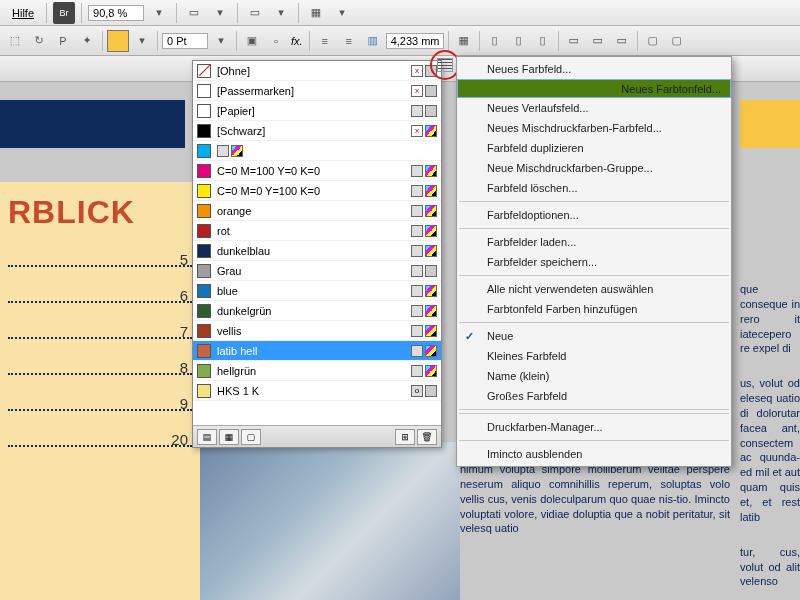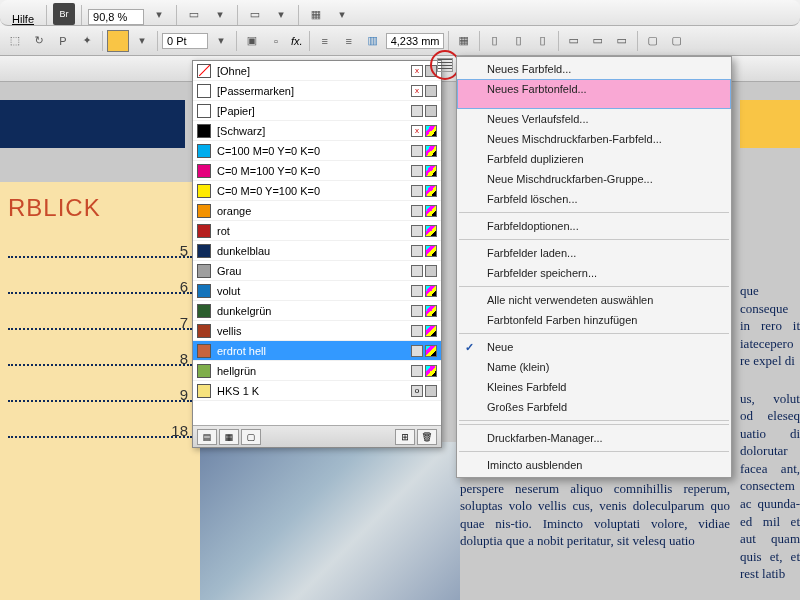--- a/index.html
+++ b/index.html
@@ -1,36 +1,36 @@
 <!DOCTYPE html>
 <html><head>
 <meta charset="utf-8">
 <style>
 * { margin:0; padding:0; box-sizing:border-box; font-family:"Segoe UI",Tahoma,sans-serif; }
 body { background:#f0f0f0; width:800px; height:600px; overflow:hidden; position:relative; font-size:11px; }
-.toolbar1 { height:26px; background:linear-gradient(#f7f7f7,#e4e4e4); border-bottom:1px solid #b0b0b0; display:flex; align-items:flex-end; padding:0 6px; gap:4px;border-radius:8px; }
+.toolbar1 { height:26px; background:linear-gradient(#f7f7f7,#e4e4e4); border-bottom:1px solid #b0b0b0; display:flex; align-items:center; padding:0 6px; gap:4px; }
 .toolbar2 { height:30px; background:linear-gradient(#f2f2f2,#dcdcdc); border-bottom:1px solid #aaa; display:flex; align-items:center; padding:0 4px; gap:2px; }
 .tbtn { width:22px; height:22px; border:1px solid transparent; display:flex; align-items:center; justify-content:center; color:#555; border-radius:2px; cursor:pointer; }
 .sep { width:1px; height:20px; background:#bbb; margin:0 2px; }
 .zoom { border:1px solid #aaa; padding:1px 4px; background:#fff; font-size:11px; width:56px; }
 .colorbox { width:22px; height:22px; border:1px solid #777; }
 .ptinput { border:1px solid #aaa; background:#fff; padding:1px 4px; width:46px; font-size:11px; }
 .mminput { border:1px solid #aaa; background:#fff; padding:1px 4px; width:58px; font-size:11px; }
 .row3 { height:26px; background:linear-gradient(#f2f2f2,#dcdcdc); border-bottom:1px solid #aaa; display:flex; align-items:center; padding-left:200px; gap:4px; }
 .tinybox { width:14px; height:14px; border:1px solid #777; }
 .farbton-in { border:1px solid #aaa; background:#fff; width:38px; padding:1px 3px; font-size:11px; }
 .canvas { position:absolute; top:82px; left:0; right:0; bottom:0; background:#c9c9c9; }
 .bluebar { position:absolute; top:18px; left:0; width:185px; height:48px; background:#0e2a5a; }
 .yellowbar { position:absolute; top:18px; right:0; width:60px; height:48px; background:#f9c545; }
 .yellowpage { position:absolute; top:100px; left:0; width:200px; bottom:0; background:#f9e2a8; padding:12px 8px; }
-.rblick { color:#c84a2a; font-size:24px; letter-spacing:1px; font-weight:400; }
+.rblick { color:#c84a2a; font-size:32px; letter-spacing:1px; font-weight:700; }
 .dot { border-bottom:2px dotted #0e2a5a; margin-top:34px; position:relative; }
 .dot span { position:absolute; right:4px; top:-14px; color:#333; font-size:15px; }
 .rightcol { position:absolute; right:0; top:200px; width:60px; bottom:0; }
-.bodytxt { color:#0a2255; font-size:13px; line-height:1.35; text-align:justify;font-family:Liberation Serif, serif; }
+.bodytxt { color:#0a2255; font-size:11px; line-height:1.35; text-align:justify; }
 .photoish { position:absolute; left:200px; top:360px; width:260px; height:160px; background:linear-gradient(135deg,#4a6a9a,#93b4cc 40%,#d9e4ea 60%,#7a93b5); opacity:0.7; }
 .bodyblock { position:absolute; left:460px; top:380px; width:270px; }
 
 .panel { position:absolute; left:192px; top:60px; width:250px; height:388px; background:#b91c1c; border:1px solid #8a8a8a; box-shadow:2px 2px 6px rgba(0,0,0,0.3); display:flex; flex-direction:column; }
 .panel-body { flex:1; overflow:auto; background:#fff; }
 .swrow { height:20px; display:flex; align-items:center; padding:0 4px; gap:6px; border-bottom:1px solid #f0f0f0; cursor:pointer; }
 .swrow.sel { background:#3399ff; color:#fff; }
 .sw { width:14px; height:14px; border:1px solid #555; flex-shrink:0; }
 .swname { flex:1; font-size:11px; white-space:nowrap; overflow:hidden; }
 .swicons { display:flex; gap:2px; }
@@ -39,21 +39,21 @@
 .none-sw::after { content:""; position:absolute; left:-1px; top:5px; width:15px; height:1px; background:red; transform:rotate(-45deg); }
 .reg-sw { background:linear-gradient(45deg,#000 25%,transparent 25%),linear-gradient(-45deg,#000 25%,transparent 25%); background-size:4px 4px; }
 .panel-foot { height:22px; background:linear-gradient(#e8e8e8,#d4d4d4); border-top:1px solid #aaa; display:flex; align-items:center; justify-content:flex-end; gap:2px; padding:0 4px; }
 .fbtn { width:20px; height:16px; border:1px solid #999; background:#f4f4f4; font-size:9px; display:flex; align-items:center; justify-content:center; cursor:pointer; }
 
 .circle { position:absolute; left:430px; top:50px; width:30px; height:30px; border:2px solid #d02020; border-radius:50%; pointer-events:none; z-index:50; }
 .menubtn { position:absolute; left:437px; top:58px; width:16px; height:14px; background:repeating-linear-gradient(#555,#555 1px, transparent 1px, transparent 3px); border:1px solid #999; cursor:pointer; z-index:40; }
 
 .flyout { position:absolute; left:456px; top:56px; width:276px; background:#f4f4f4; border:1px solid #9a9a9a; box-shadow:3px 3px 8px rgba(0,0,0,0.35); z-index:60; padding:2px 0; }
 .mi { padding:4px 10px 4px 30px; font-size:11px; color:#222; cursor:pointer; position:relative; }
-.mi.hilite { background:#f9a8d4; border:1px solid #7ab0e8; padding:3px 9px 13px 29px; }
+.mi.hilite { background:#4d7c0f; border:1px solid #7ab0e8; padding:3px 9px 2px 29px;text-align:right; }
 .mi.disabled { color:#a0a0a0; cursor:default; }
 .msep { height:1px; background:#c8c8c8; margin:3px 2px; }
 .check { position:absolute; left:8px; color:#2255aa; font-weight:bold; }
 </style>
 </head>
 <body>
 
 <div class="toolbar1">
   <span style="text-decoration:underline;padding:0 6px">Hilfe</span>
   <div class="sep"></div>
@@ -135,21 +135,21 @@
         <div class="dot">
           <span>7</span>
         </div>
         <div class="dot">
           <span>8</span>
         </div>
         <div class="dot">
           <span>9</span>
         </div>
         <div class="dot">
-          <span>18</span>
+          <span>20</span>
         </div>
       </div>
   </div>
   <div class="photoish"></div>
   <div class="bodyblock bodytxt">nimum volupta simpore molliberum velitae perspere neserum aliquo comnihillis reperum, soluptas volo vellis cus, venis doleculparum quo quae nis-tio. Imincto voluptati volore, vidiae doluptia que a nobit peritatur, sit velesq uatio</div>
   <div class="rightcol">
     <div class="bodytxt" style="margin-bottom:20px">que conseque in rero it iatecepero re expel di</div>
     <div class="bodytxt" style="margin-bottom:20px">us, volut od eleseq uatio di dolorutar facea ant, consectem ac quunda-ed mil et aut quam quis et, et rest latib</div>
     <div class="bodytxt">tur, cus, volut od alit velenso</div>
   </div>
@@ -184,21 +184,20 @@
       <div class="swrow">
         <div class="sw" style="background: rgb(0, 0, 0);"></div>
         <div class="swname">[Schwarz]</div>
         <div class="swicons">
           <div class="sic" style="background: rgb(255, 255, 255); color: rgb(204, 0, 0);">x</div>
           <div class="sic" style="background: linear-gradient(135deg, cyan 0px, cyan 25%, magenta 25%, magenta 50%, yellow 50%, yellow 75%, black 75%);"></div>
         </div>
       </div>
       <div class="swrow">
         <div class="sw" style="background: rgb(0, 173, 238);"></div>
-        <div class="swname">C=100 M=0 Y=0 K=0</div>
         <div class="swicons">
           <div class="sic" style="background: rgb(221, 221, 221);"></div>
           <div class="sic" style="background: linear-gradient(135deg, cyan 0px, cyan 25%, magenta 25%, magenta 50%, yellow 50%, yellow 75%, black 75%);"></div>
         </div>
       </div>
       <div class="swrow">
         <div class="sw" style="background: rgb(229, 0, 125);"></div>
         <div class="swname">C=0 M=100 Y=0 K=0</div>
         <div class="swicons">
           <div class="sic" style="background: rgb(221, 221, 221);"></div>
@@ -240,21 +239,21 @@
       <div class="swrow">
         <div class="sw" style="background: rgb(158, 158, 158);"></div>
         <div class="swname">Grau</div>
         <div class="swicons">
           <div class="sic" style="background: rgb(221, 221, 221);"></div>
           <div class="sic" style="background: rgb(204, 204, 204);"></div>
         </div>
       </div>
       <div class="swrow">
         <div class="sw" style="background: rgb(20, 116, 187);"></div>
-        <div class="swname">volut</div>
+        <div class="swname">blue</div>
         <div class="swicons">
           <div class="sic" style="background: rgb(221, 221, 221);"></div>
           <div class="sic" style="background: linear-gradient(135deg, cyan 0px, cyan 25%, magenta 25%, magenta 50%, yellow 50%, yellow 75%, black 75%);"></div>
         </div>
       </div>
       <div class="swrow">
         <div class="sw" style="background: rgb(44, 94, 46);"></div>
         <div class="swname">dunkelgrün</div>
         <div class="swicons">
           <div class="sic" style="background: rgb(221, 221, 221);"></div>
@@ -264,21 +263,21 @@
       <div class="swrow">
         <div class="sw" style="background: rgb(163, 59, 31);"></div>
         <div class="swname">vellis</div>
         <div class="swicons">
           <div class="sic" style="background: rgb(221, 221, 221);"></div>
           <div class="sic" style="background: linear-gradient(135deg, cyan 0px, cyan 25%, magenta 25%, magenta 50%, yellow 50%, yellow 75%, black 75%);"></div>
         </div>
       </div>
       <div class="swrow sel">
         <div class="sw" style="background: rgb(199, 100, 63);"></div>
-        <div class="swname">erdrot hell</div>
+        <div class="swname">latib hell</div>
         <div class="swicons">
           <div class="sic" style="background: rgb(221, 221, 221);"></div>
           <div class="sic" style="background: linear-gradient(135deg, cyan 0px, cyan 25%, magenta 25%, magenta 50%, yellow 50%, yellow 75%, black 75%);"></div>
         </div>
       </div>
       <div class="swrow">
         <div class="sw" style="background: rgb(127, 174, 75);"></div>
         <div class="swname">hellgrün</div>
         <div class="swicons">
           <div class="sic" style="background: rgb(221, 221, 221);"></div>
@@ -318,21 +317,21 @@
     <div class="msep"></div>
     <div class="mi"><span>Farbfeldoptionen...</span></div>
     <div class="msep"></div>
     <div class="mi"><span>Farbfelder laden...</span></div>
     <div class="mi"><span>Farbfelder speichern...</span></div>
     <div class="msep"></div>
     <div class="mi"><span>Alle nicht verwendeten auswählen</span></div>
     <div class="mi"><span>Farbtonfeld Farben hinzufügen</span></div>
     <div class="msep"></div>
     <div class="mi"><span class="check">✓</span><span>Neue</span></div>
+    <div class="mi"><span>Kleines Farbfeld</span></div>
     <div class="mi"><span>Name (klein)</span></div>
-    <div class="mi"><span>Kleines Farbfeld</span></div>
     <div class="mi"><span>Großes Farbfeld</span></div>
     <div class="msep"></div>
     <div class="msep"></div>
     <div class="mi"><span>Druckfarben-Manager...</span></div>
     <div class="msep"></div>
     <div class="mi"><span>Imincto ausblenden</span></div>
   </div>
 
 </body></html>

